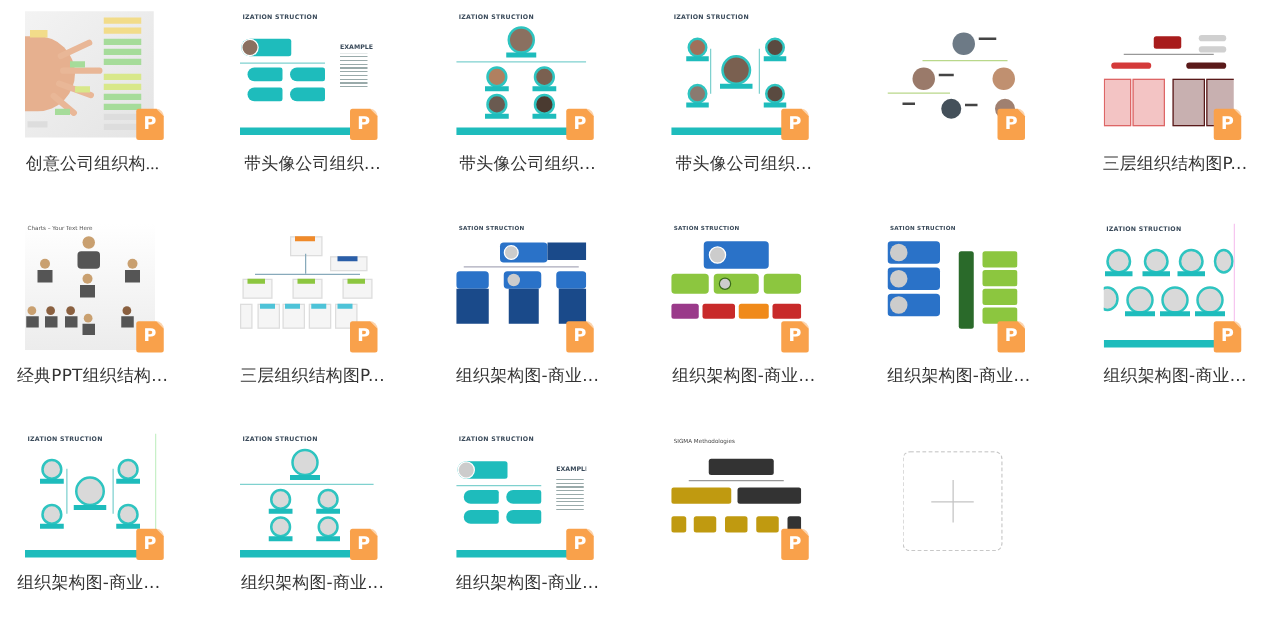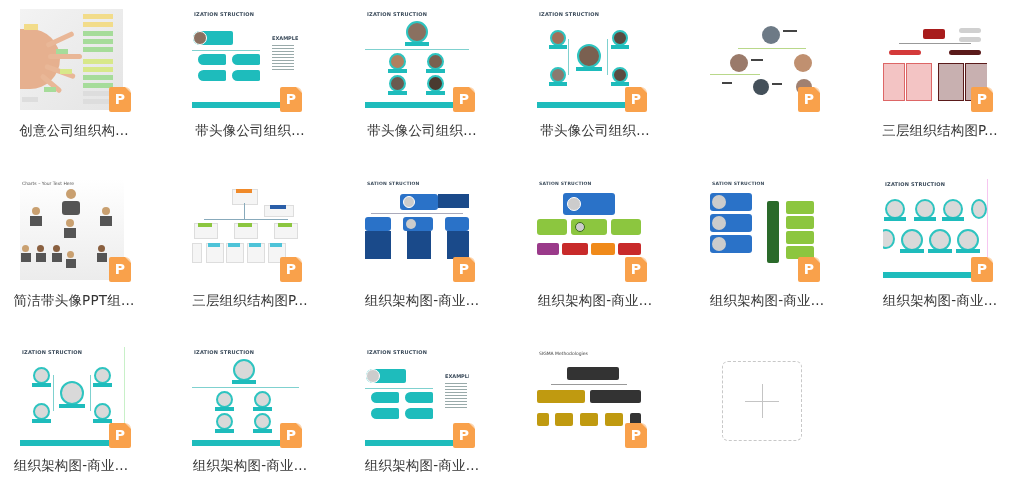--- a/index.html
+++ b/index.html
@@ -44,21 +44,21 @@
       <div class="abs" style="left:63px;top:30px;width:30px;height:5px;background:#a6dc9a;"></div>
       <div class="abs" style="left:63px;top:38px;width:30px;height:5px;background:#a6dc9a;"></div>
       <div class="abs" style="left:63px;top:50px;width:30px;height:5px;background:#d8e88a;"></div>
       <div class="abs" style="left:63px;top:58px;width:30px;height:5px;background:#d8e88a;"></div>
       <div class="abs" style="left:63px;top:66px;width:30px;height:5px;background:#a6dc9a;"></div>
       <div class="abs" style="left:63px;top:74px;width:30px;height:5px;background:#a6dc9a;"></div>
       <div class="abs" style="left:63px;top:82px;width:30px;height:5px;background:#ddd;"></div>
       <div class="abs" style="left:63px;top:90px;width:30px;height:5px;background:#ddd;"></div>
     </div>
     <div class="ppt-badge" style="left:107px;top:87px;">P</div>
-    <div class="label" style="left:-3px;">创意公司组织构...</div>
+    <div class="label" style="left:-3px;font-family:Liberation Serif, serif;">创意公司组织构...</div>
   </div>
 
   <div class="item" style="left:175px;top:0;">
     <div class="thumbimg" style="left:17px;top:9px;width:107px;height:101px;">
       <div class="ttl">IZATION STRUCTION</div>
       <div class="abs" style="left:1px;top:22px;width:40px;height:14px;background:#1ebcbc;border-radius:7px 2px 2px 7px;"></div>
       <div class="abs" style="left:1px;top:22px;width:14px;height:14px;border-radius:50%;background:#8a7060;border:1px solid #fff;box-sizing:border-box;"></div>
       <div class="line" style="left:0;top:41px;width:68px;height:1px;"></div>
       <div class="abs" style="left:6px;top:45px;width:28px;height:11px;background:#1ebcbc;border-radius:6px 2px 2px 6px;"></div>
       <div class="abs" style="left:40px;top:45px;width:28px;height:11px;background:#1ebcbc;border-radius:6px 2px 2px 6px;"></div>
@@ -163,21 +163,21 @@
       <div class="abs" style="left:17px;top:66px;width:7px;height:7px;border-radius:50%;background:#8a6040;"></div>
       <div class="abs" style="left:16px;top:74px;width:10px;height:9px;background:#555;"></div>
       <div class="abs" style="left:33px;top:66px;width:7px;height:7px;border-radius:50%;background:#8a6040;"></div>
       <div class="abs" style="left:32px;top:74px;width:10px;height:9px;background:#555;"></div>
       <div class="abs" style="left:47px;top:72px;width:7px;height:7px;border-radius:50%;background:#c9a070;"></div>
       <div class="abs" style="left:46px;top:80px;width:10px;height:9px;background:#555;"></div>
       <div class="abs" style="left:78px;top:66px;width:7px;height:7px;border-radius:50%;background:#8a6040;"></div>
       <div class="abs" style="left:77px;top:74px;width:10px;height:9px;background:#555;"></div>
     </div>
     <div class="ppt-badge" style="left:107px;top:87px;">P</div>
-    <div class="label" style="left:-3px;">简洁带头像PPT组...</div>
+    <div class="label" style="left:-3px;">经典PPT组织结构...</div>
   </div>
 
   <div class="item" style="left:175px;top:170px;">
     <div class="thumbimg" style="left:17px;top:9px;width:107px;height:101px;">
       <div class="abs" style="left:40px;top:10px;width:24px;height:14px;background:#f5f5f5;border:1px solid #ddd;"></div>
       <div class="abs" style="left:44px;top:10px;width:16px;height:4px;background:#f08a2a;"></div>
       <div class="abs" style="left:72px;top:26px;width:28px;height:10px;background:#f5f5f5;border:1px solid #ddd;"></div>
       <div class="abs" style="left:78px;top:26px;width:16px;height:4px;background:#2a5ea8;"></div>
       <div class="abs" style="left:52px;top:24px;width:1px;height:16px;background:#8ab;"></div>
       <div class="abs" style="left:12px;top:40px;width:84px;height:1px;background:#8ab;"></div>

